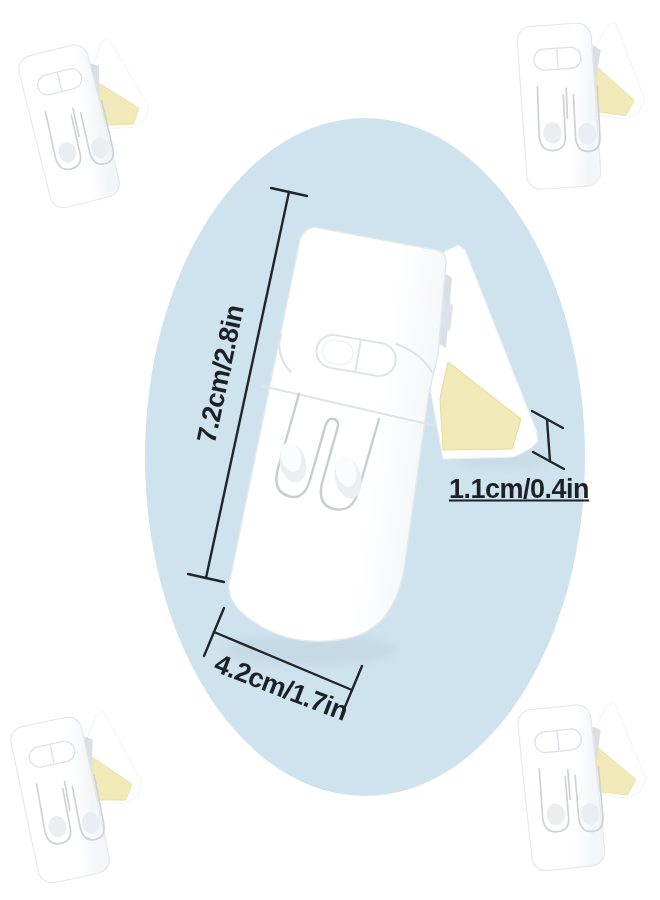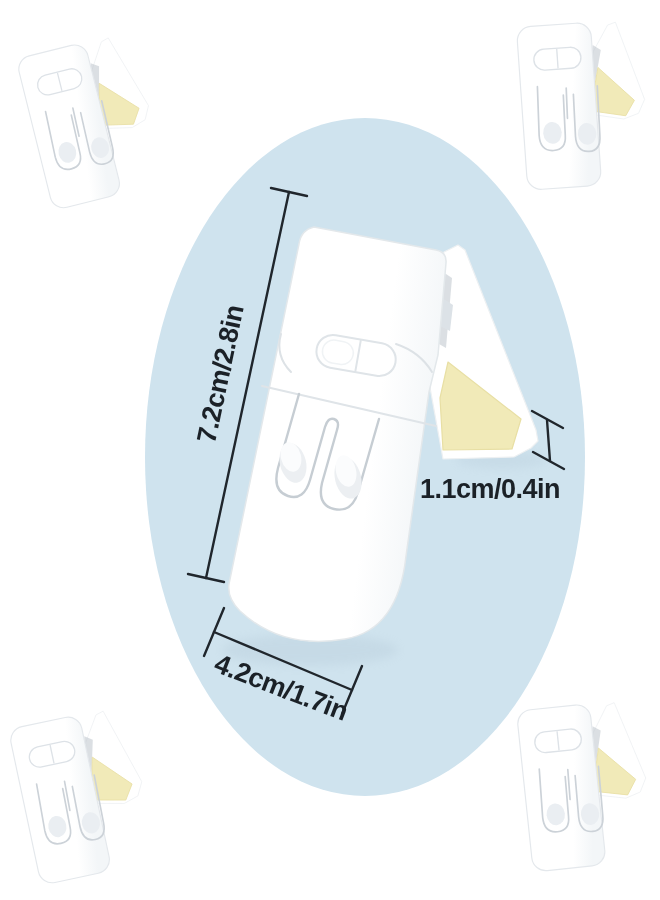--- a/index.html
+++ b/index.html
@@ -9,21 +9,21 @@
   }
   .stage svg{position:absolute;left:0;top:0;}
   .dim-label{
     position:absolute;
     font-family:"Liberation Sans",sans-serif;
     font-weight:700;font-size:27px;line-height:1;
     color:#1b2127;letter-spacing:-0.5px;white-space:nowrap;
     transform-origin:center;
   }
   #label-height{left:221px;top:374px;transform:translate(-50%,-50%) rotate(-78deg);}
-  #label-depth {left:490px;top:489px;transform:translate(-50%,-50%);}
+  #label-depth {left:519px;top:489px;transform:translate(-50%,-50%);text-decoration:underline;}
   #label-width {left:281px;top:688px;transform:translate(-50%,-50%) rotate(21deg);}
 </style>
 </head>
 <body>
 
 <div class="stage">
 
   <svg width="660" height="900" viewBox="0 0 660 900">
     <defs>
       <filter id="soft" x="-60%" y="-60%" width="220%" height="220%">

